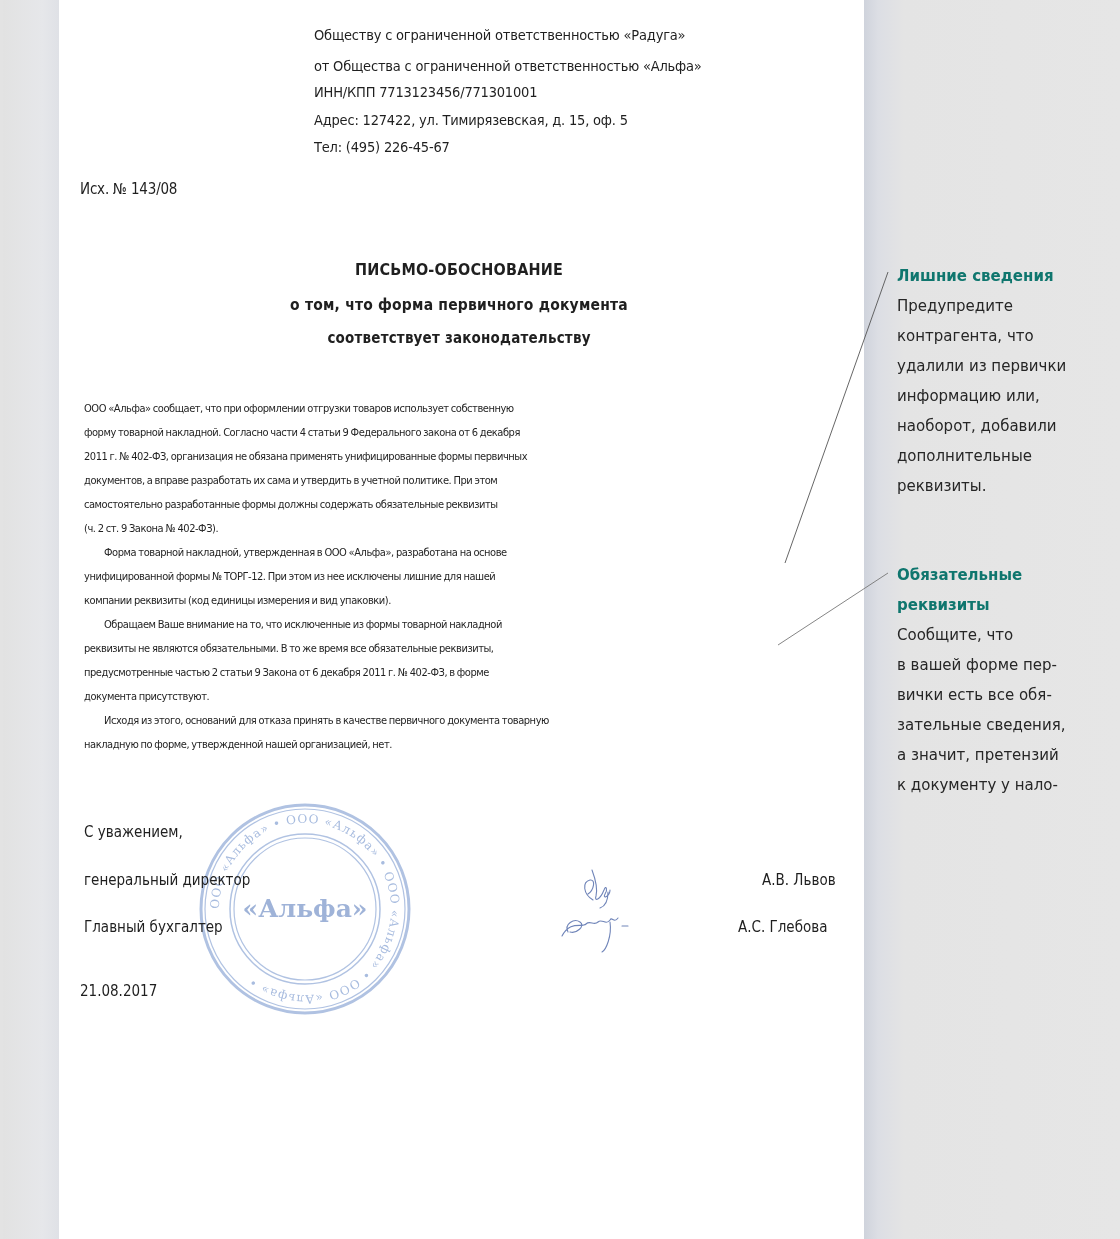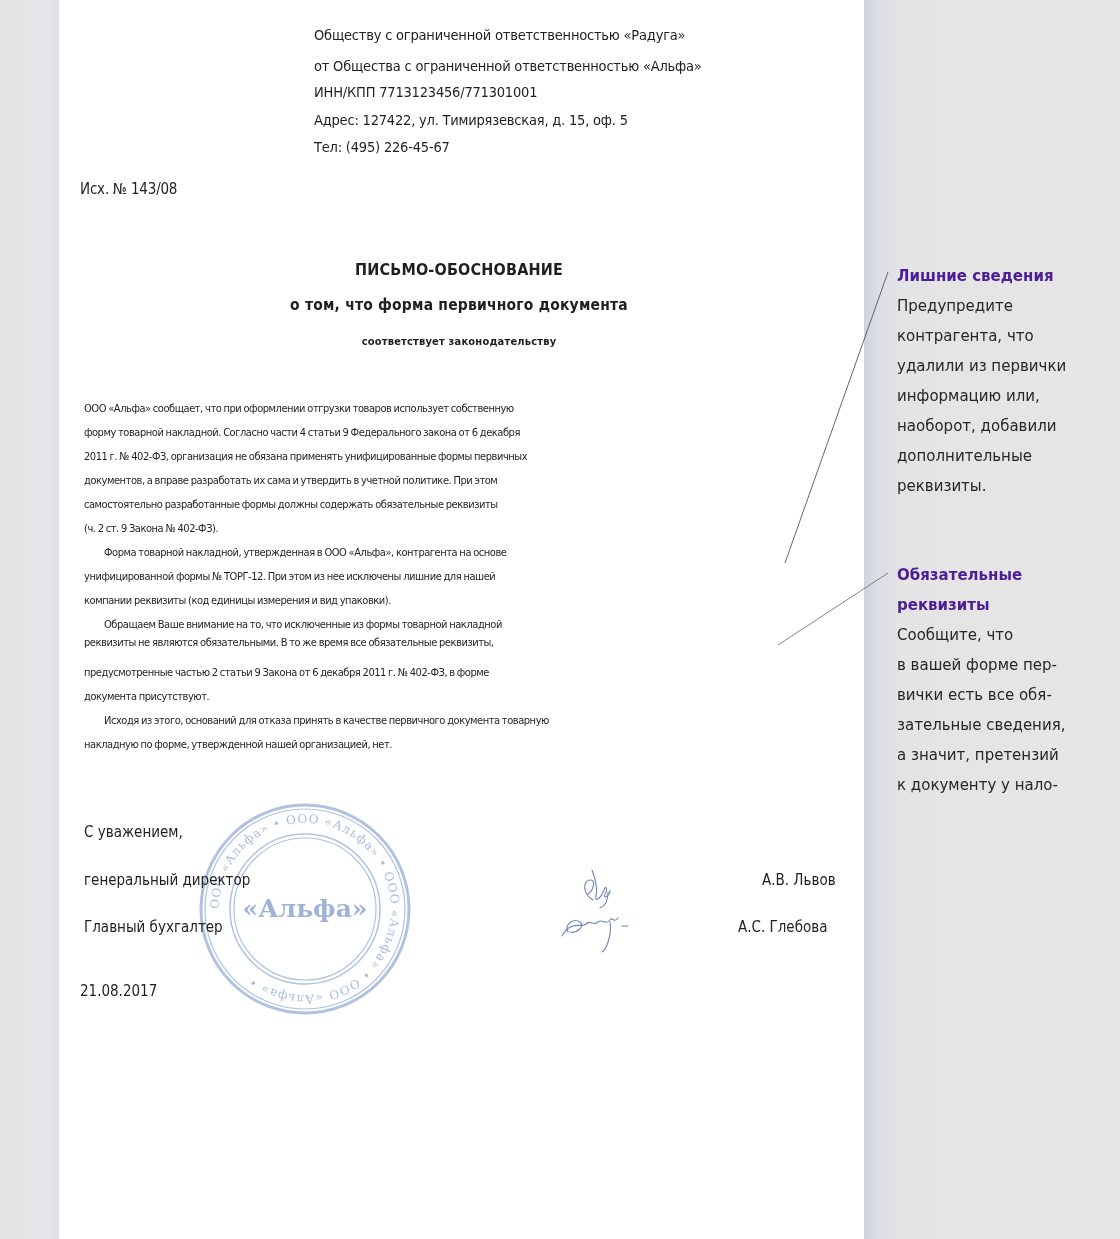--- a/index.html
+++ b/index.html
@@ -29,21 +29,21 @@
   }
   .body-text { position: absolute; left: 84px; top: 400px; width: 760px; }
   .body-line {
     position: absolute; left: 0; white-space: nowrap; font-size: 11px;
     letter-spacing: -0.45px; word-spacing: -0.5px;
   }
   .notes {
     position: absolute; left: 897px; width: 210px;
     font-family: "DejaVu Sans", sans-serif; font-size: 15px; color: #262626;
   }
-  .note-heading { color: #4c1d95; font-weight: bold; font-size: 15px; line-height: 30px; display: block; }
+  .note-heading { color: #0f766e; font-weight: bold; font-size: 15px; line-height: 30px; display: block; }
   .note-line { display: block; line-height: 30px; white-space: nowrap; }
   .callouts { position: absolute; left: 0; top: 0; width: 1120px; height: 1239px; pointer-events: none; }
   .stamp { position: absolute; left: 198px; top: 802px; width: 214px; height: 214px; }
   .sig-text { position: absolute; font-size: 15px; white-space: nowrap; }
 </style>
 </head>
 <body>
 
 <div class="back-sheet"></div>
 <div class="right-bg"></div>
@@ -56,35 +56,35 @@
   <div class="txt" style="left:314px; top:84px;">ИНН/КПП 7713123456/771301001</div>
   <div class="txt" style="left:314px; top:112px;">Адрес: 127422, ул. Тимирязевская, д. 15, оф. 5</div>
   <div class="txt" style="left:314px; top:139px;">Тел: (495) 226-45-67</div>
 </div>
 
 <div class="txt" style="left:80px; top:180px; font-size:15px;">Исх. № 143/08</div>
 
 <div style="position:absolute; left:59px; top:258px; width:800px; height:100px;">
   <div class="title" style="top:2px; font-size:16px;">ПИСЬМО-ОБОСНОВАНИЕ</div>
   <div class="title" style="top:38px; font-size:15.5px;">о том, что форма первичного документа</div>
-  <div class="title" style="top:77px; font-size:11px;">соответствует законодательству</div>
+  <div class="title" style="top:71px; font-size:15px;">соответствует законодательству</div>
 </div>
 
 <div class="body-text">
   <div class="body-line" style="top:2px;">ООО «Альфа» сообщает, что при оформлении отгрузки товаров использует собственную</div>
   <div class="body-line" style="top:26px;">форму товарной накладной. Согласно части 4 статьи 9 Федерального закона от 6 декабря</div>
   <div class="body-line" style="top:50px;">2011 г. № 402-ФЗ, организация не обязана применять унифицированные формы первичных</div>
   <div class="body-line" style="top:74px;">документов, а вправе разработать их сама и утвердить в учетной политике. При этом</div>
   <div class="body-line" style="top:98px;">самостоятельно разработанные формы должны содержать обязательные реквизиты</div>
   <div class="body-line" style="top:122px;">(ч. 2 ст. 9 Закона № 402-ФЗ).</div>
-  <div class="body-line" style="top:146px; left:20px;">Форма товарной накладной, утвержденная в ООО «Альфа», контрагента на основе</div>
+  <div class="body-line" style="top:146px; left:20px;">Форма товарной накладной, утвержденная в ООО «Альфа», разработана на основе</div>
   <div class="body-line" style="top:170px;">унифицированной формы № ТОРГ-12. При этом из нее исключены лишние для нашей</div>
   <div class="body-line" style="top:194px;">компании реквизиты (код единицы измерения и вид упаковки).</div>
   <div class="body-line" style="top:218px; left:20px;">Обращаем Ваше внимание на то, что исключенные из формы товарной накладной</div>
-  <div class="body-line" style="top:236px;">реквизиты не являются обязательными. В то же время все обязательные реквизиты,</div>
+  <div class="body-line" style="top:242px;">реквизиты не являются обязательными. В то же время все обязательные реквизиты,</div>
   <div class="body-line" style="top:266px;">предусмотренные частью 2 статьи 9 Закона от 6 декабря 2011 г. № 402-ФЗ, в форме</div>
   <div class="body-line" style="top:290px;">документа присутствуют.</div>
   <div class="body-line" style="top:314px; left:20px;">Исходя из этого, оснований для отказа принять в качестве первичного документа товарную</div>
   <div class="body-line" style="top:338px;">накладную по форме, утвержденной нашей организацией, нет.</div>
 </div>
 
 <svg class="stamp" viewBox="0 0 214 214">
   <defs>
     <path id="ringPath" d="M107,107 m-86,0 a86,86 0 1,1 172,0 a86,86 0 1,1 -172,0"></path>
   </defs>

